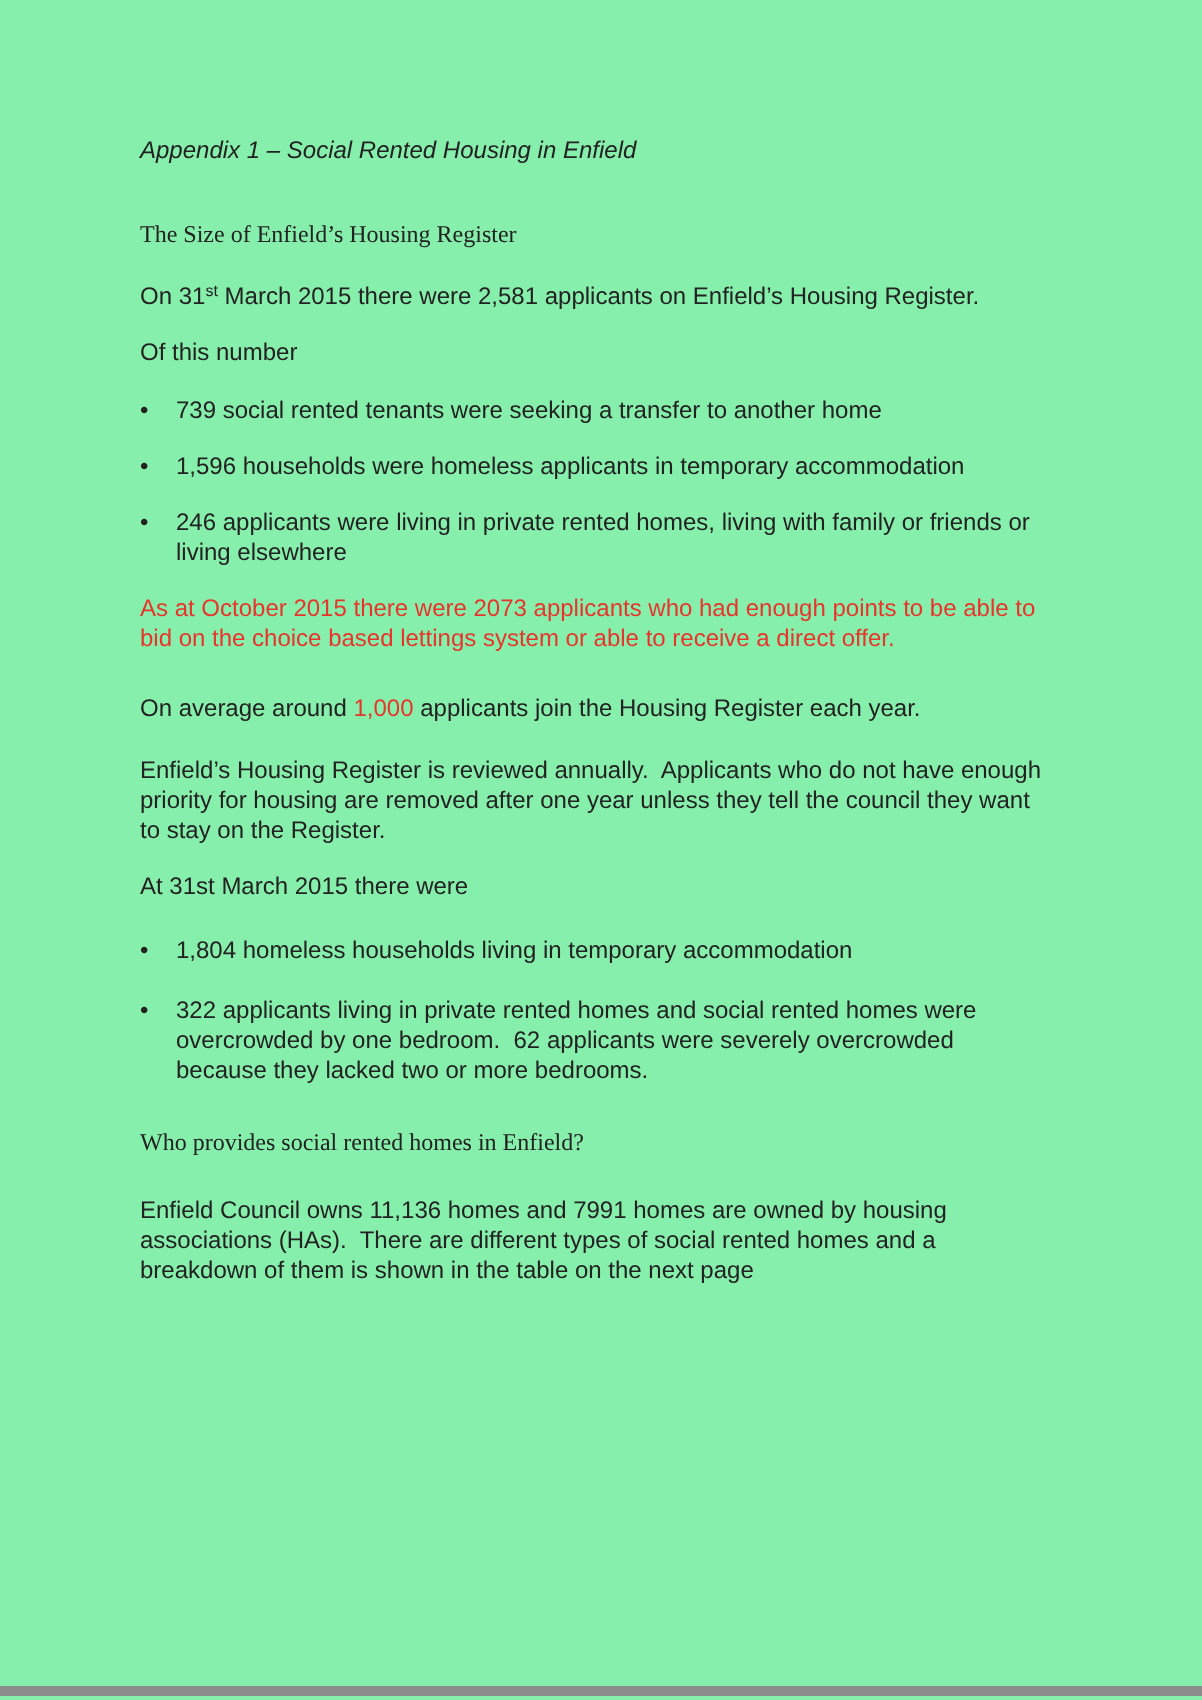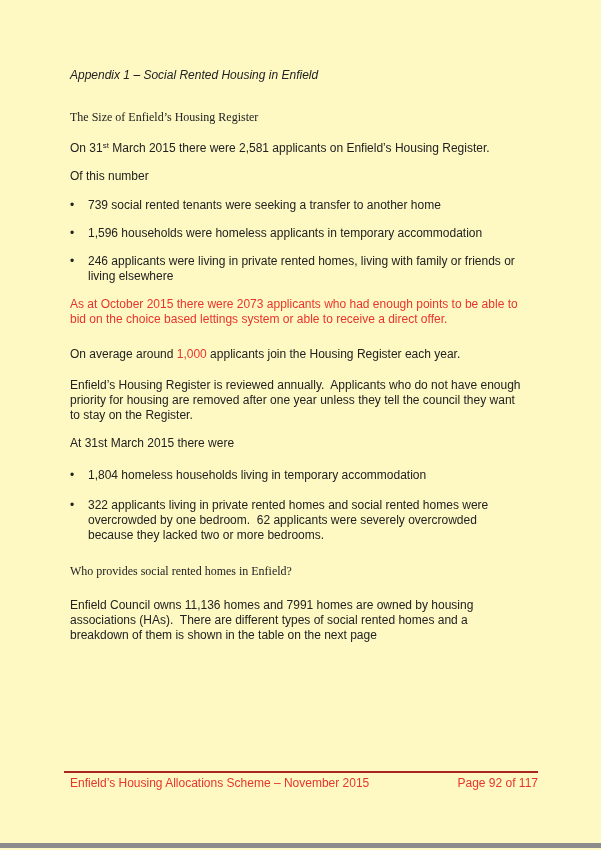--- a/index.html
+++ b/index.html
@@ -4,21 +4,21 @@
 <style>
   html, body {
     margin: 0;
     padding: 0;
     background: #ffffff;
   }
   .page {
     position: relative;
     width: 601px;
     height: 850px;
-    background: #fef9c3;
+    background: #86efac;
     font-family: "Liberation Sans", sans-serif;
     color: #222222;
     overflow: hidden;
   }
   .content {
     position: absolute;
     top: 0;
     left: 70px;
     width: 500px;
     padding-top: 68px;
@@ -156,19 +156,15 @@
     </ul>
 
     <h2 class="heading m-h3">Who provides social rented homes in Enfield?</h2>
 
     <p class="prewrap m-p3">Enfield Council owns 11,136 homes and 7991 homes are owned by housing
 associations (HAs).  There are different types of social rented homes and a
 breakdown of them is shown in the table on the next page</p>
 
   </div>
 
-  <div class="footer">
-    <span class="footer-left">Enfield’s Housing Allocations Scheme – November 2015</span>
-    <span class="footer-right">Page 92 of 117</span>
-  </div>
 
   <div class="page-edge"></div>
 </div>
 
 </body></html>

